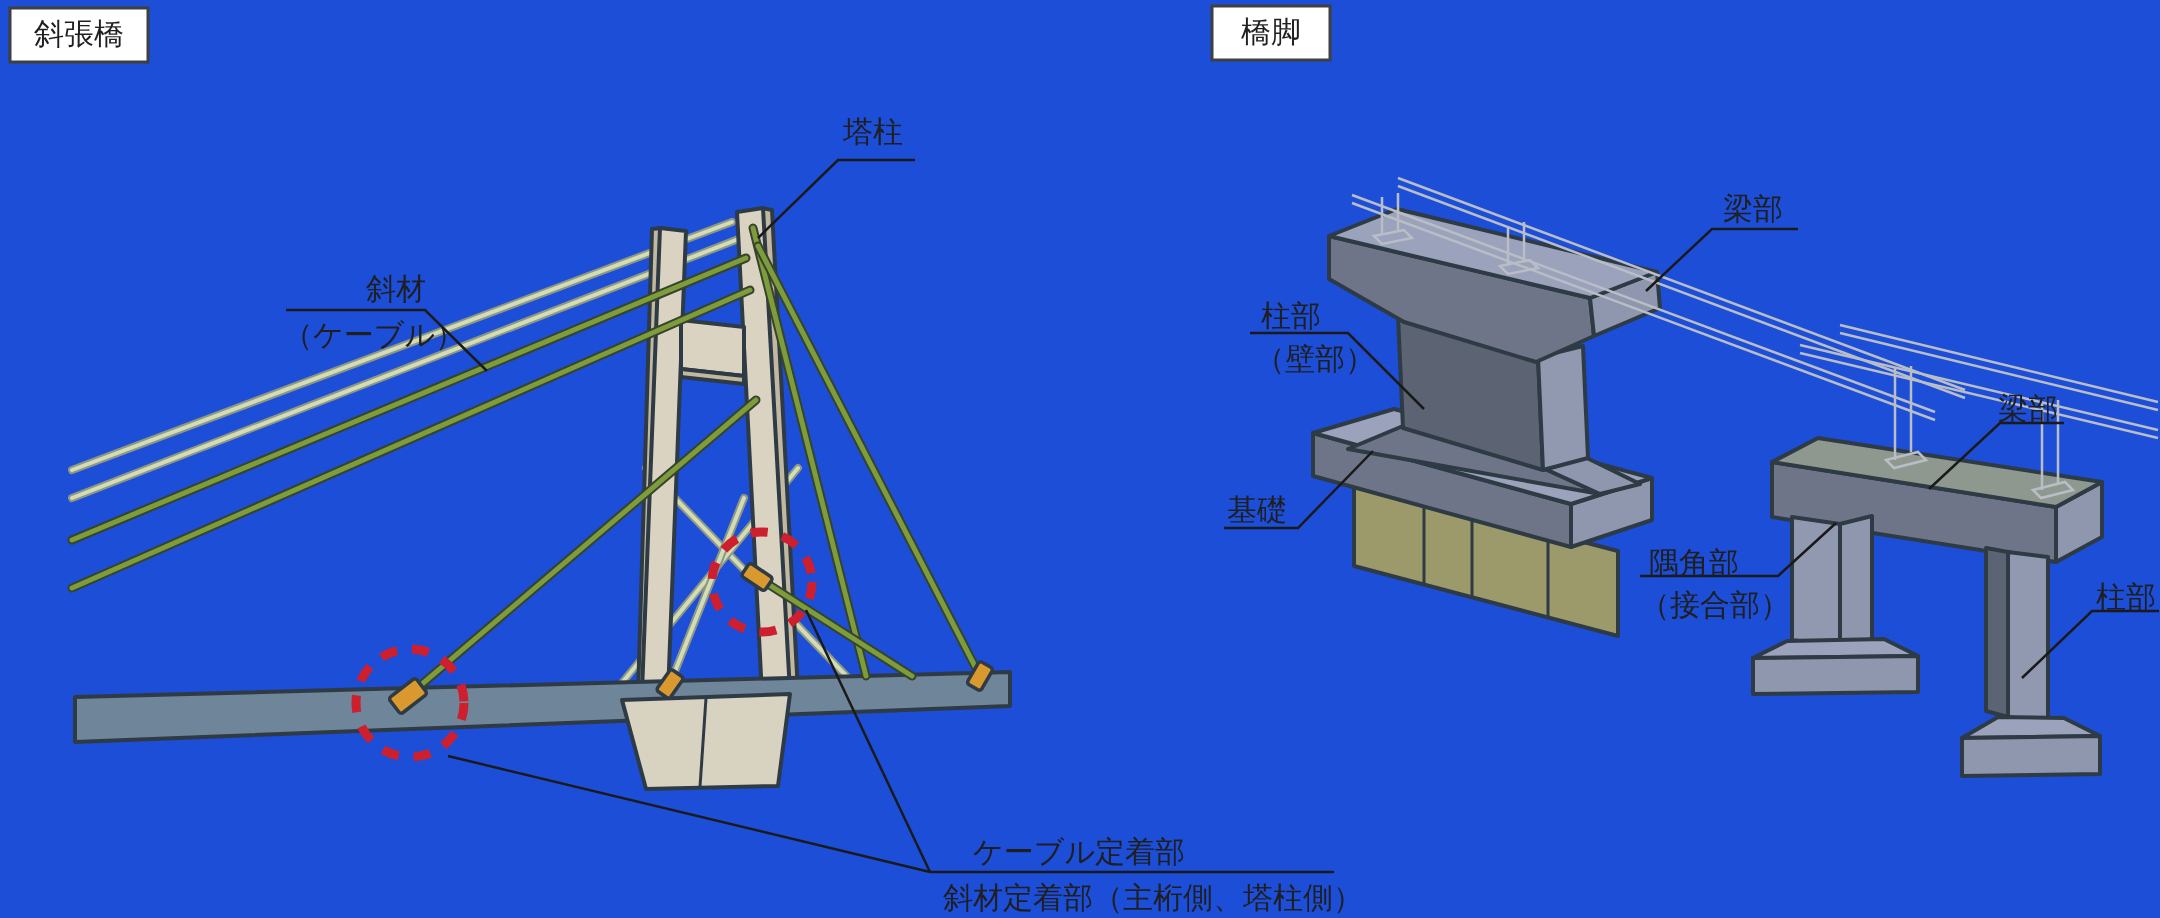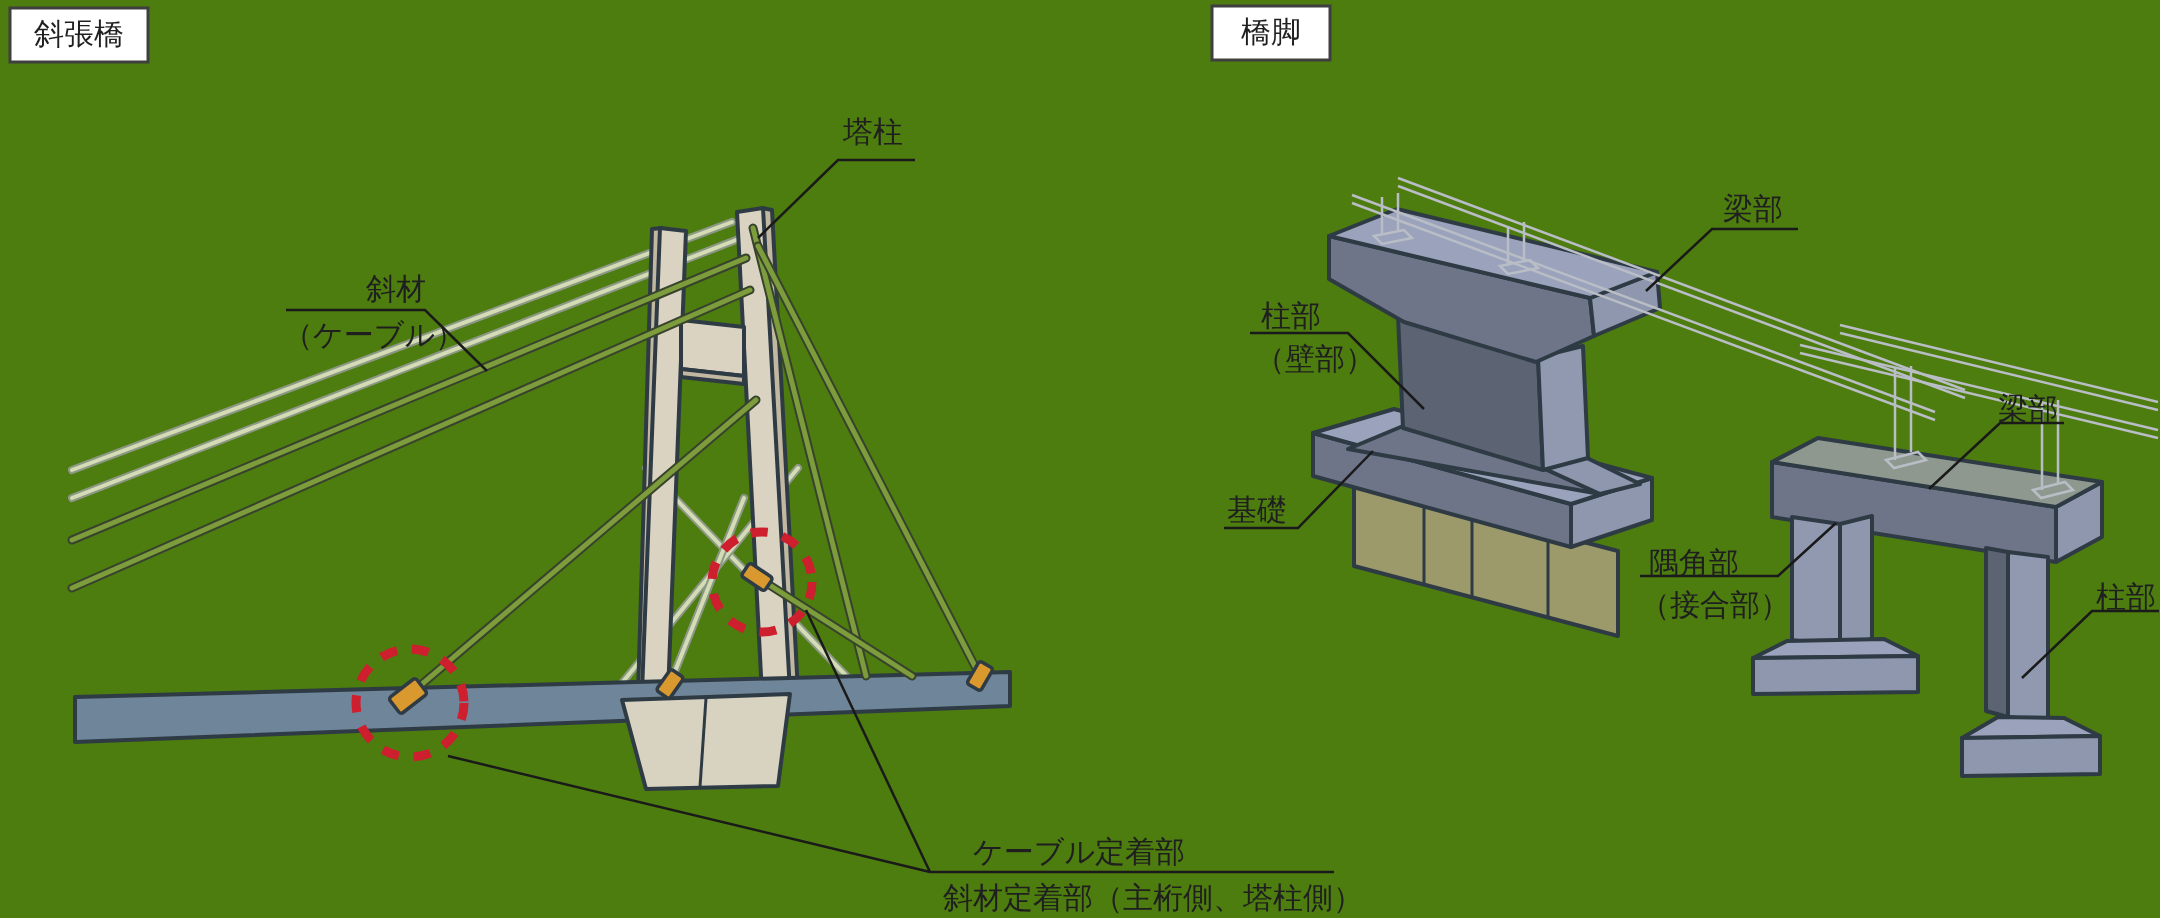--- a/index.html
+++ b/index.html
@@ -1,16 +1,16 @@
 <!DOCTYPE html>
 <html><head>
 <meta charset="utf-8">
 <style>
   html,body{margin:0;padding:0;background:#ffffff;}
-  .canvas{position:relative;width:2160px;height:918px;background:#4d7c0f;overflow:hidden;
+  .canvas{position:relative;width:2160px;height:918px;background:#1d4ed8;overflow:hidden;
           font-family:"DejaVu Sans","Liberation Sans",sans-serif;}
   svg{position:absolute;inset:0;}
   
   .ol{stroke:#2e3b45;stroke-width:4;stroke-linejoin:round;}
   .thin{stroke:#2e3b45;stroke-width:3;}
   
   .tower{fill:#dad3c2;}
   .towerD{fill:#c2b8a2;}
   .deck{fill:#6f8599;}
   .ped{fill:#d8d2c0;}

